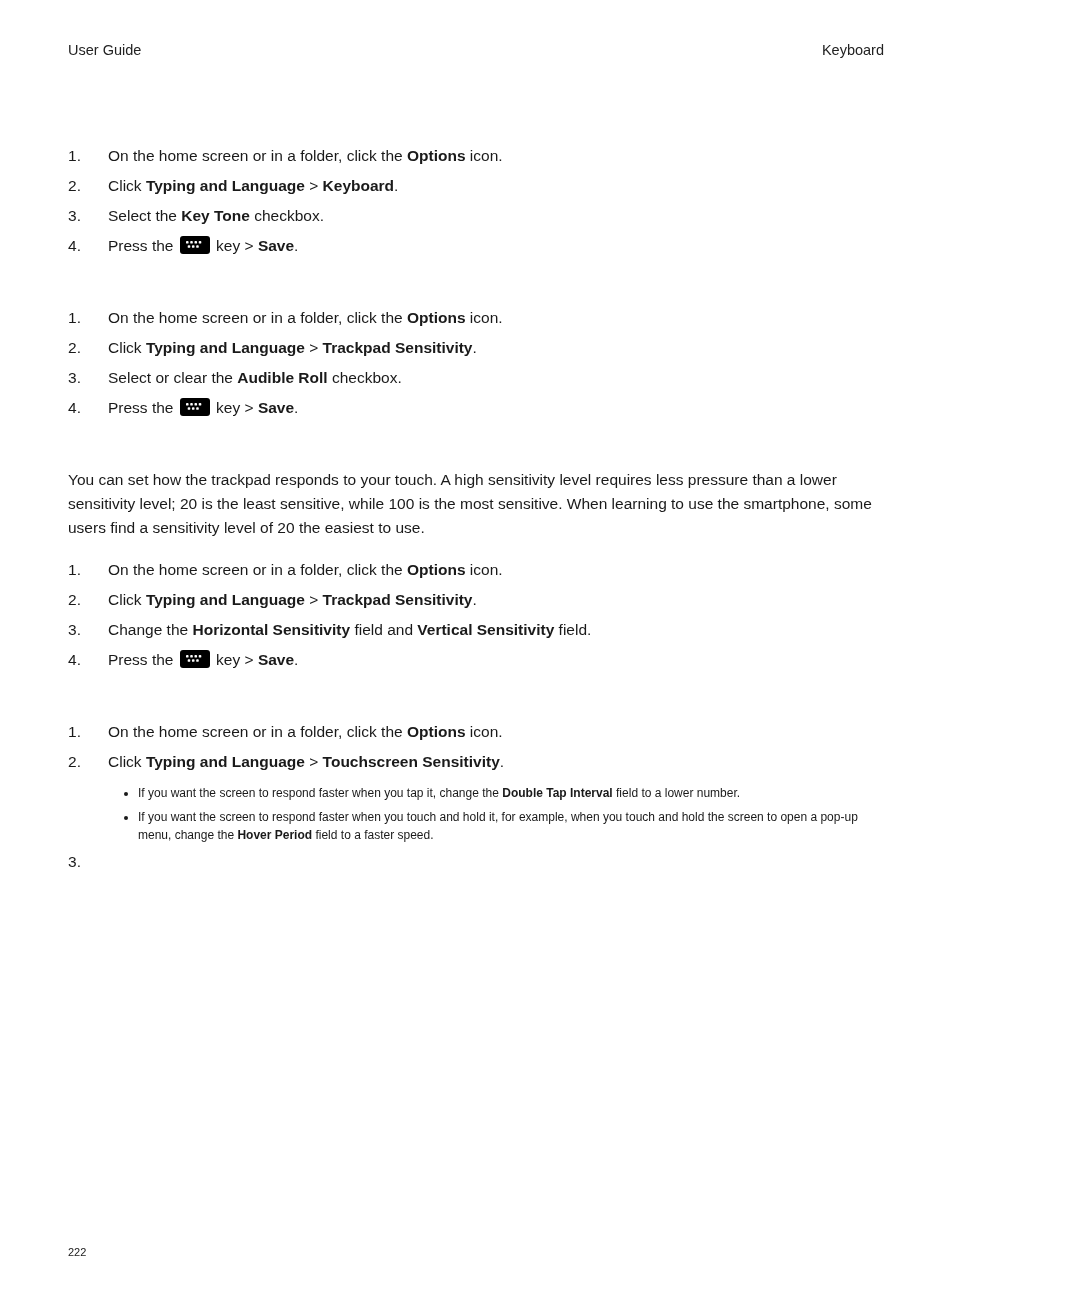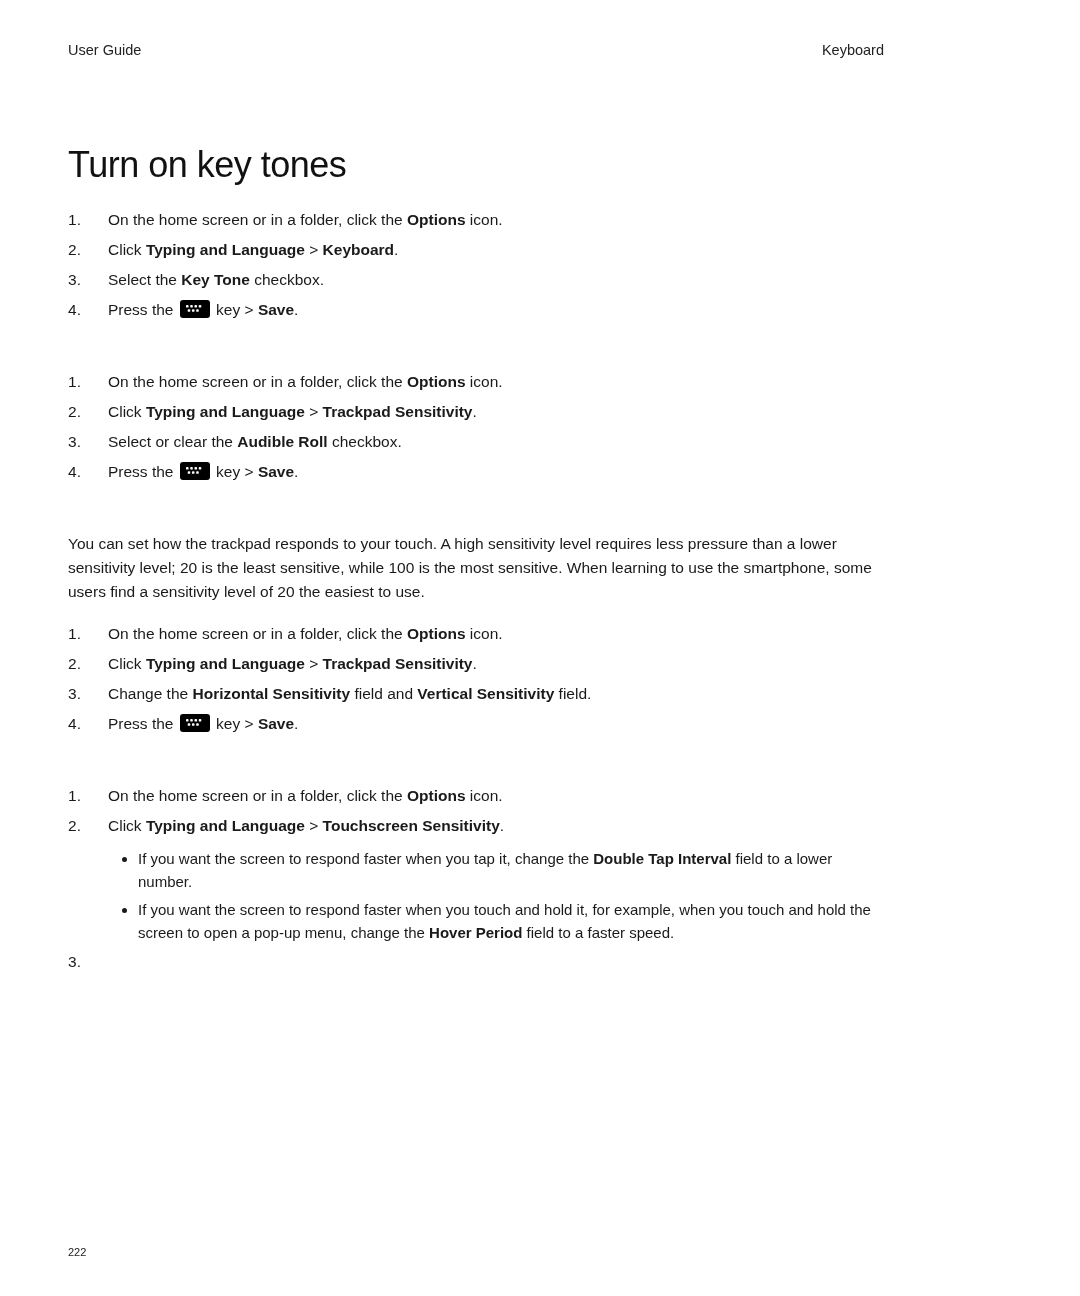--- a/index.html
+++ b/index.html
@@ -89,21 +89,21 @@
       12px 5px 0 #fff;
     transform: scale(0.85);
     transform-origin: left top;
   }
   ul.sub {
     list-style: disc;
     margin: 10px 0 0 0;
     padding-left: 30px;
   }
   ul.sub > li {
-    font-size: 15px;
+    font-size: 12px;
     line-height: 1.5;
     margin-bottom: 6px;
   }
   .section { margin-bottom: 10px; }
   .page-number {
     position: absolute;
     left: 68px;
     bottom: 38px;
     font-size: 11px;
   }
@@ -113,21 +113,20 @@
 
 <div class="page">
 
   <div class="header-row">
     <span>User Guide</span>
     <span>Keyboard</span>
   </div>
 
   <div id="sections">
       <div class="section">
-        <h2>Turn on key tones</h2>
         <ol class="steps">
           <li><span>On the home screen or in a folder, click the <span class="bold">Options</span> icon.</span></li>
           <li><span>Click <span class="bold">Typing and Language</span> &gt; <span class="bold">Keyboard</span>.</span></li>
           <li><span>Select the <span class="bold">Key Tone</span> checkbox.</span></li>
           <li><span>Press the <span class="menu-key"></span> key &gt; <span class="bold">Save</span>.</span></li>
         </ol>
       </div>
       <div class="section">
         <ol class="steps">
           <li><span>On the home screen or in a folder, click the <span class="bold">Options</span> icon.</span></li>

